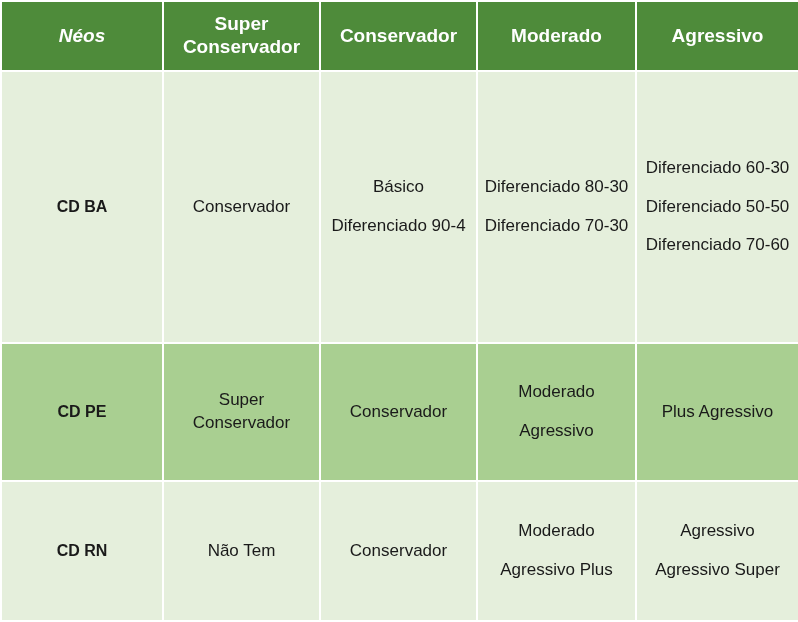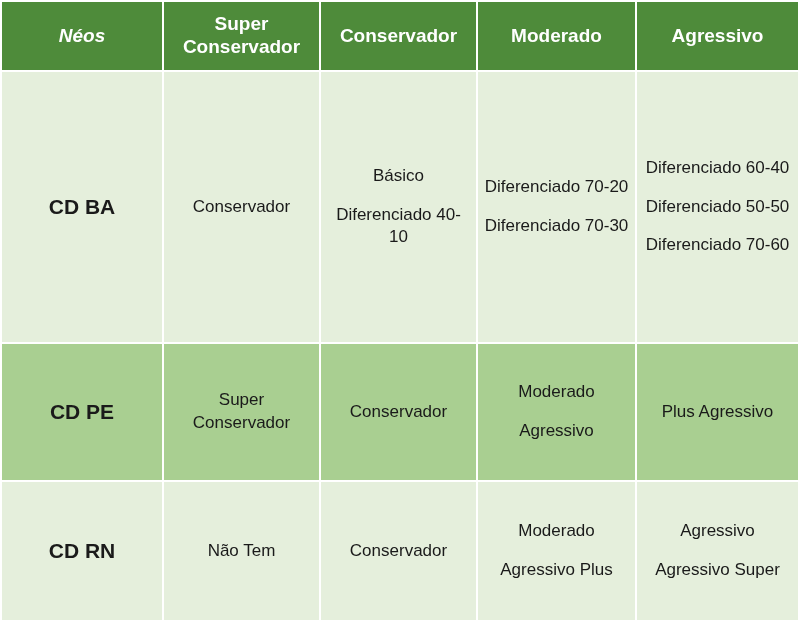--- a/index.html
+++ b/index.html
@@ -50,21 +50,21 @@
     line-height: 1.35;
   }
   tbody tr.row-light td {
     background: #e5efdc;
   }
   tbody tr.row-dark td {
     background: #a9cf91;
   }
   tbody td.rowhead {
     font-weight: bold;
-    font-size: 21px;
+    font-size: 16px;
   }
   tbody tr.row-light td.rowhead {
     background: #e5efdc;
   }
   tbody tr.row-dark td.rowhead {
     background: #a9cf91;
     margin-left: 16px;
   }
   tbody td .cell-lines {
     display: block;
@@ -110,33 +110,33 @@
       <td class="rowhead">CD BA</td>
       <td>
         <span class="cell-lines">
           <span class="line">Conservador</span>
         </span>
       </td>
       <td>
         <span class="cell-lines">
           <span class="line">Básico</span>
           <span class="spacer"></span>
-          <span class="line">Diferenciado 40-10</span>
+          <span class="line">Diferenciado 90-4</span>
         </span>
       </td>
       <td>
         <span class="cell-lines">
-          <span class="line">Diferenciado 70-20</span>
+          <span class="line">Diferenciado 80-30</span>
           <span class="spacer"></span>
           <span class="line">Diferenciado 70-30</span>
         </span>
       </td>
       <td>
         <span class="cell-lines">
-          <span class="line">Diferenciado 60-40</span>
+          <span class="line">Diferenciado 60-30</span>
           <span class="spacer"></span>
           <span class="line">Diferenciado 50-50</span>
           <span class="spacer"></span>
           <span class="line">Diferenciado 70-60</span>
         </span>
       </td>
     </tr>
     <tr class="row-dark r2">
       <td class="rowhead">CD PE</td>
       <td>

